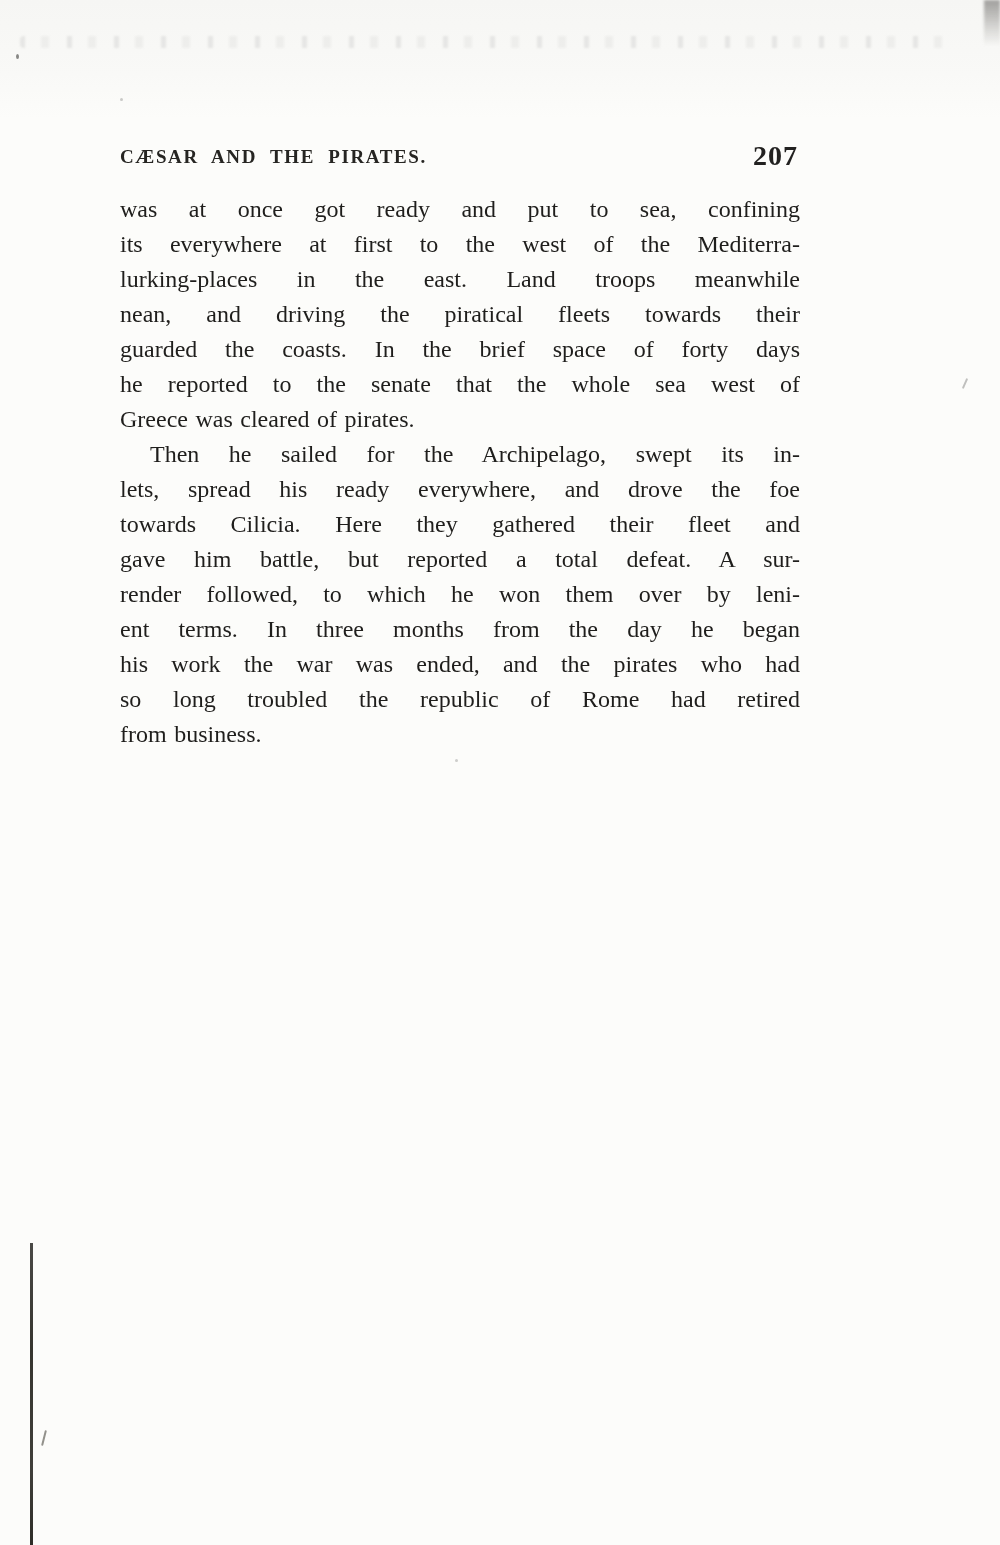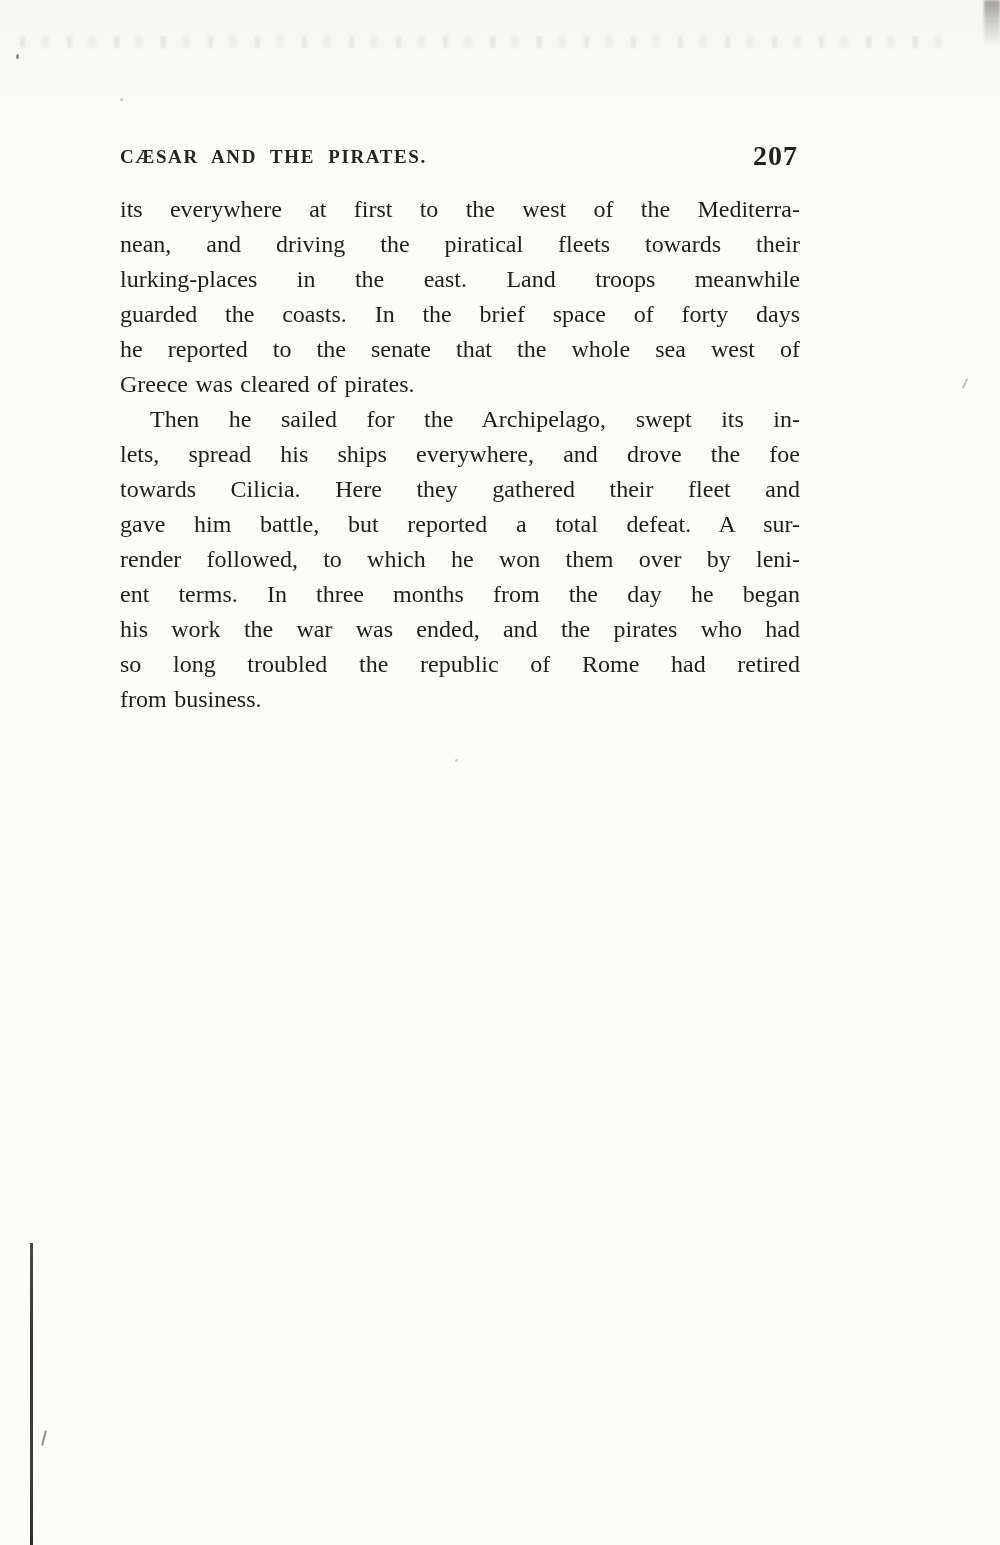--- a/index.html
+++ b/index.html
@@ -96,31 +96,32 @@
   <div class="artifact speck-4"></div>
 
   <div class="header">
     <span class="running-title">CÆSAR AND THE PIRATES.</span>
     <span class="page-number">207</span>
   </div>
 
   <div class="body-text">
 
     <div class="para">
+      <div class="line">was at once got ready and put to sea, confining</div>
       <div class="line">its everywhere at first to the west of the Mediterra-</div>
+      <div class="line">lurking-places in the east.  Land troops meanwhile</div>
       <div class="line">nean, and driving the piratical fleets towards their</div>
-      <div class="line">lurking-places in the east.  Land troops meanwhile</div>
       <div class="line">guarded the coasts.  In the brief space of forty days</div>
       <div class="line">he reported to the senate that the whole sea west of</div>
       <div class="line last">Greece was cleared of pirates.</div>
     </div>
 
     <div class="para">
       <div class="line indent">Then he sailed for the Archipelago, swept its in-</div>
-      <div class="line">lets, spread his ships everywhere, and drove the foe</div>
+      <div class="line">lets, spread his ready everywhere, and drove the foe</div>
       <div class="line">towards Cilicia.  Here they gathered their fleet and</div>
       <div class="line">gave him battle, but reported a total defeat.  A sur-</div>
       <div class="line">render followed, to which he won them over by leni-</div>
       <div class="line">ent terms.  In three months from the day he began</div>
       <div class="line">his work the war was ended, and the pirates who had</div>
       <div class="line">so long troubled the republic of Rome had retired</div>
       <div class="line last">from business.</div>
     </div>
 
   </div>

